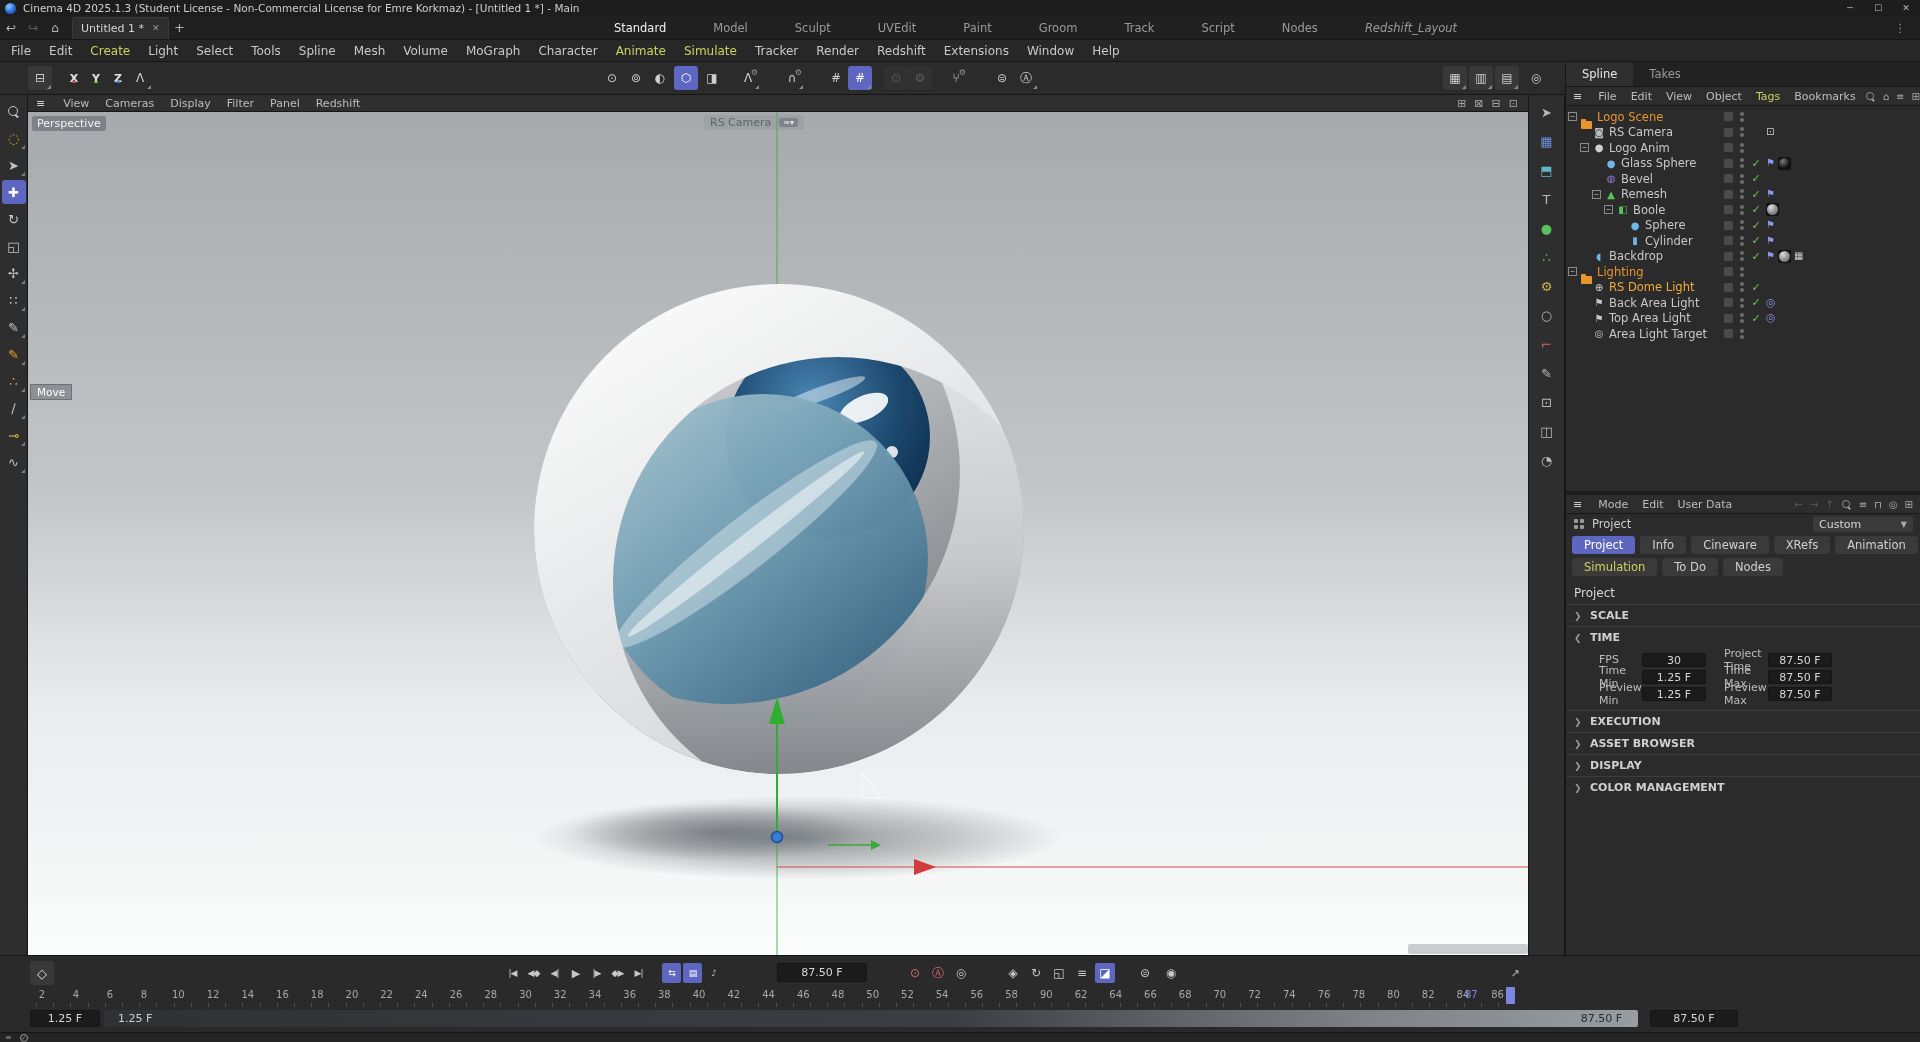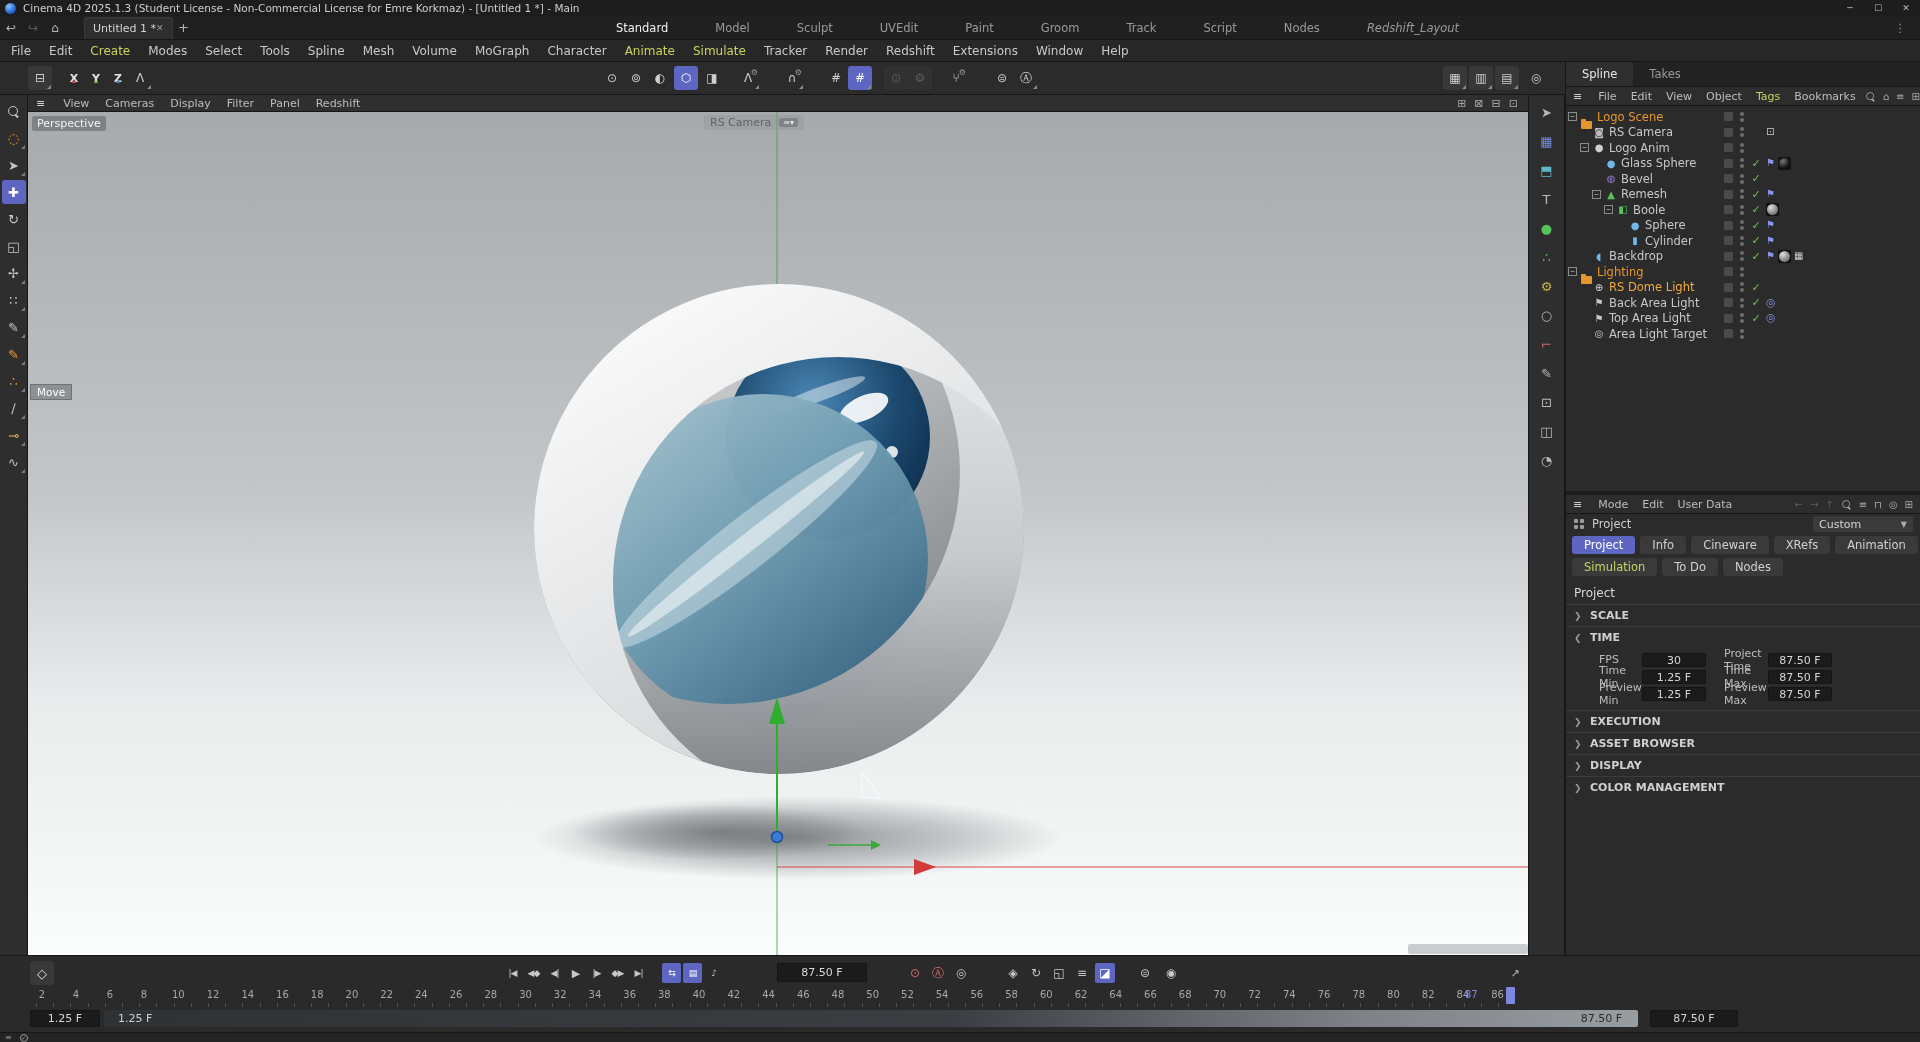--- a/index.html
+++ b/index.html
@@ -16,21 +16,21 @@
   
   .titlebar{position:absolute;left:0;top:0;width:1920px;height:16px;background:#1d1d1d;display:flex;align-items:center;font-size:10.5px;color:#cfcfcf;}
   .c4d-logo{width:11px;height:11px;border-radius:50%;margin:0 7px 0 5px;background:radial-gradient(circle at 35% 30%,#8fc3ff,#2b6fd8 55%,#123e86);}
   .winbtns{margin-left:auto;display:flex;height:16px;}
   .winbtn{width:28px;height:16px;display:flex;align-items:center;justify-content:center;font-size:9px;color:#bbb;}
 
   
   .tabbar{position:absolute;left:0;top:16px;width:1920px;height:24px;background:#202020;display:flex;align-items:center;border-bottom:1px solid var(--line);}
   .tb-ico{width:22px;height:20px;display:flex;align-items:center;justify-content:center;color:#b5b5b5;font-size:12px;}
   .tb-ico.dim{color:#5a5a5a;}
-  .doc-tab{height:22px;margin-left:18px;padding:0 8px;display:flex;align-items:center;background:#2e2e2e;border:1px solid #3a3a3a;border-bottom:none;border-radius:3px 3px 0 0;color:#d5d5d5;font-size:11px;}
+  .doc-tab{height:22px;margin-left:6px;padding:0 8px;display:flex;align-items:center;gap:8px;background:#2e2e2e;border:1px solid #3a3a3a;border-bottom:none;border-radius:3px 3px 0 0;color:#d5d5d5;font-size:11px;}
   .doc-tab .x{font-size:9px;color:#9a9a9a;}
   .newtab{width:22px;text-align:center;color:#b5b5b5;font-size:13px;}
   .layouts{margin-left:auto;display:flex;align-items:flex-start;gap:47px;padding-right:14px;font-size:11.5px;color:#9a9a9a;}
   .layout{cursor:default;}
   .layout.active{color:#f0f0f0;}
   .layout.italic{font-style:italic;}
 
   
   .menubar{position:absolute;left:0;top:40px;width:1920px;height:22px;background:#272727;display:flex;align-items:center;padding-left:2px;border-bottom:1px solid var(--line);}
   .menu-item{padding:0 9px;font-size:12px;color:#c9c9c9;line-height:22px;}
@@ -216,21 +216,21 @@
   </div>
 
   <div class="menubar">
 
       <span class="menu-item">File</span>
 
       <span class="menu-item">Edit</span>
 
       <span class="menu-item hl">Create</span>
 
-      <span class="menu-item">Modes</span>
+      <span class="menu-item">Light</span>
 
       <span class="menu-item">Select</span>
 
       <span class="menu-item">Tools</span>
 
       <span class="menu-item">Spline</span>
 
       <span class="menu-item">Mesh</span>
 
       <span class="menu-item">Volume</span>
@@ -978,21 +978,21 @@
         <span class="tick">50</span>
 
         <span class="tick">52</span>
 
         <span class="tick">54</span>
 
         <span class="tick">56</span>
 
         <span class="tick">58</span>
 
-        <span class="tick">60</span>
+        <span class="tick">90</span>
 
         <span class="tick">62</span>
 
         <span class="tick">64</span>
 
         <span class="tick">66</span>
 
         <span class="tick">68</span>
 
         <span class="tick">70</span>

